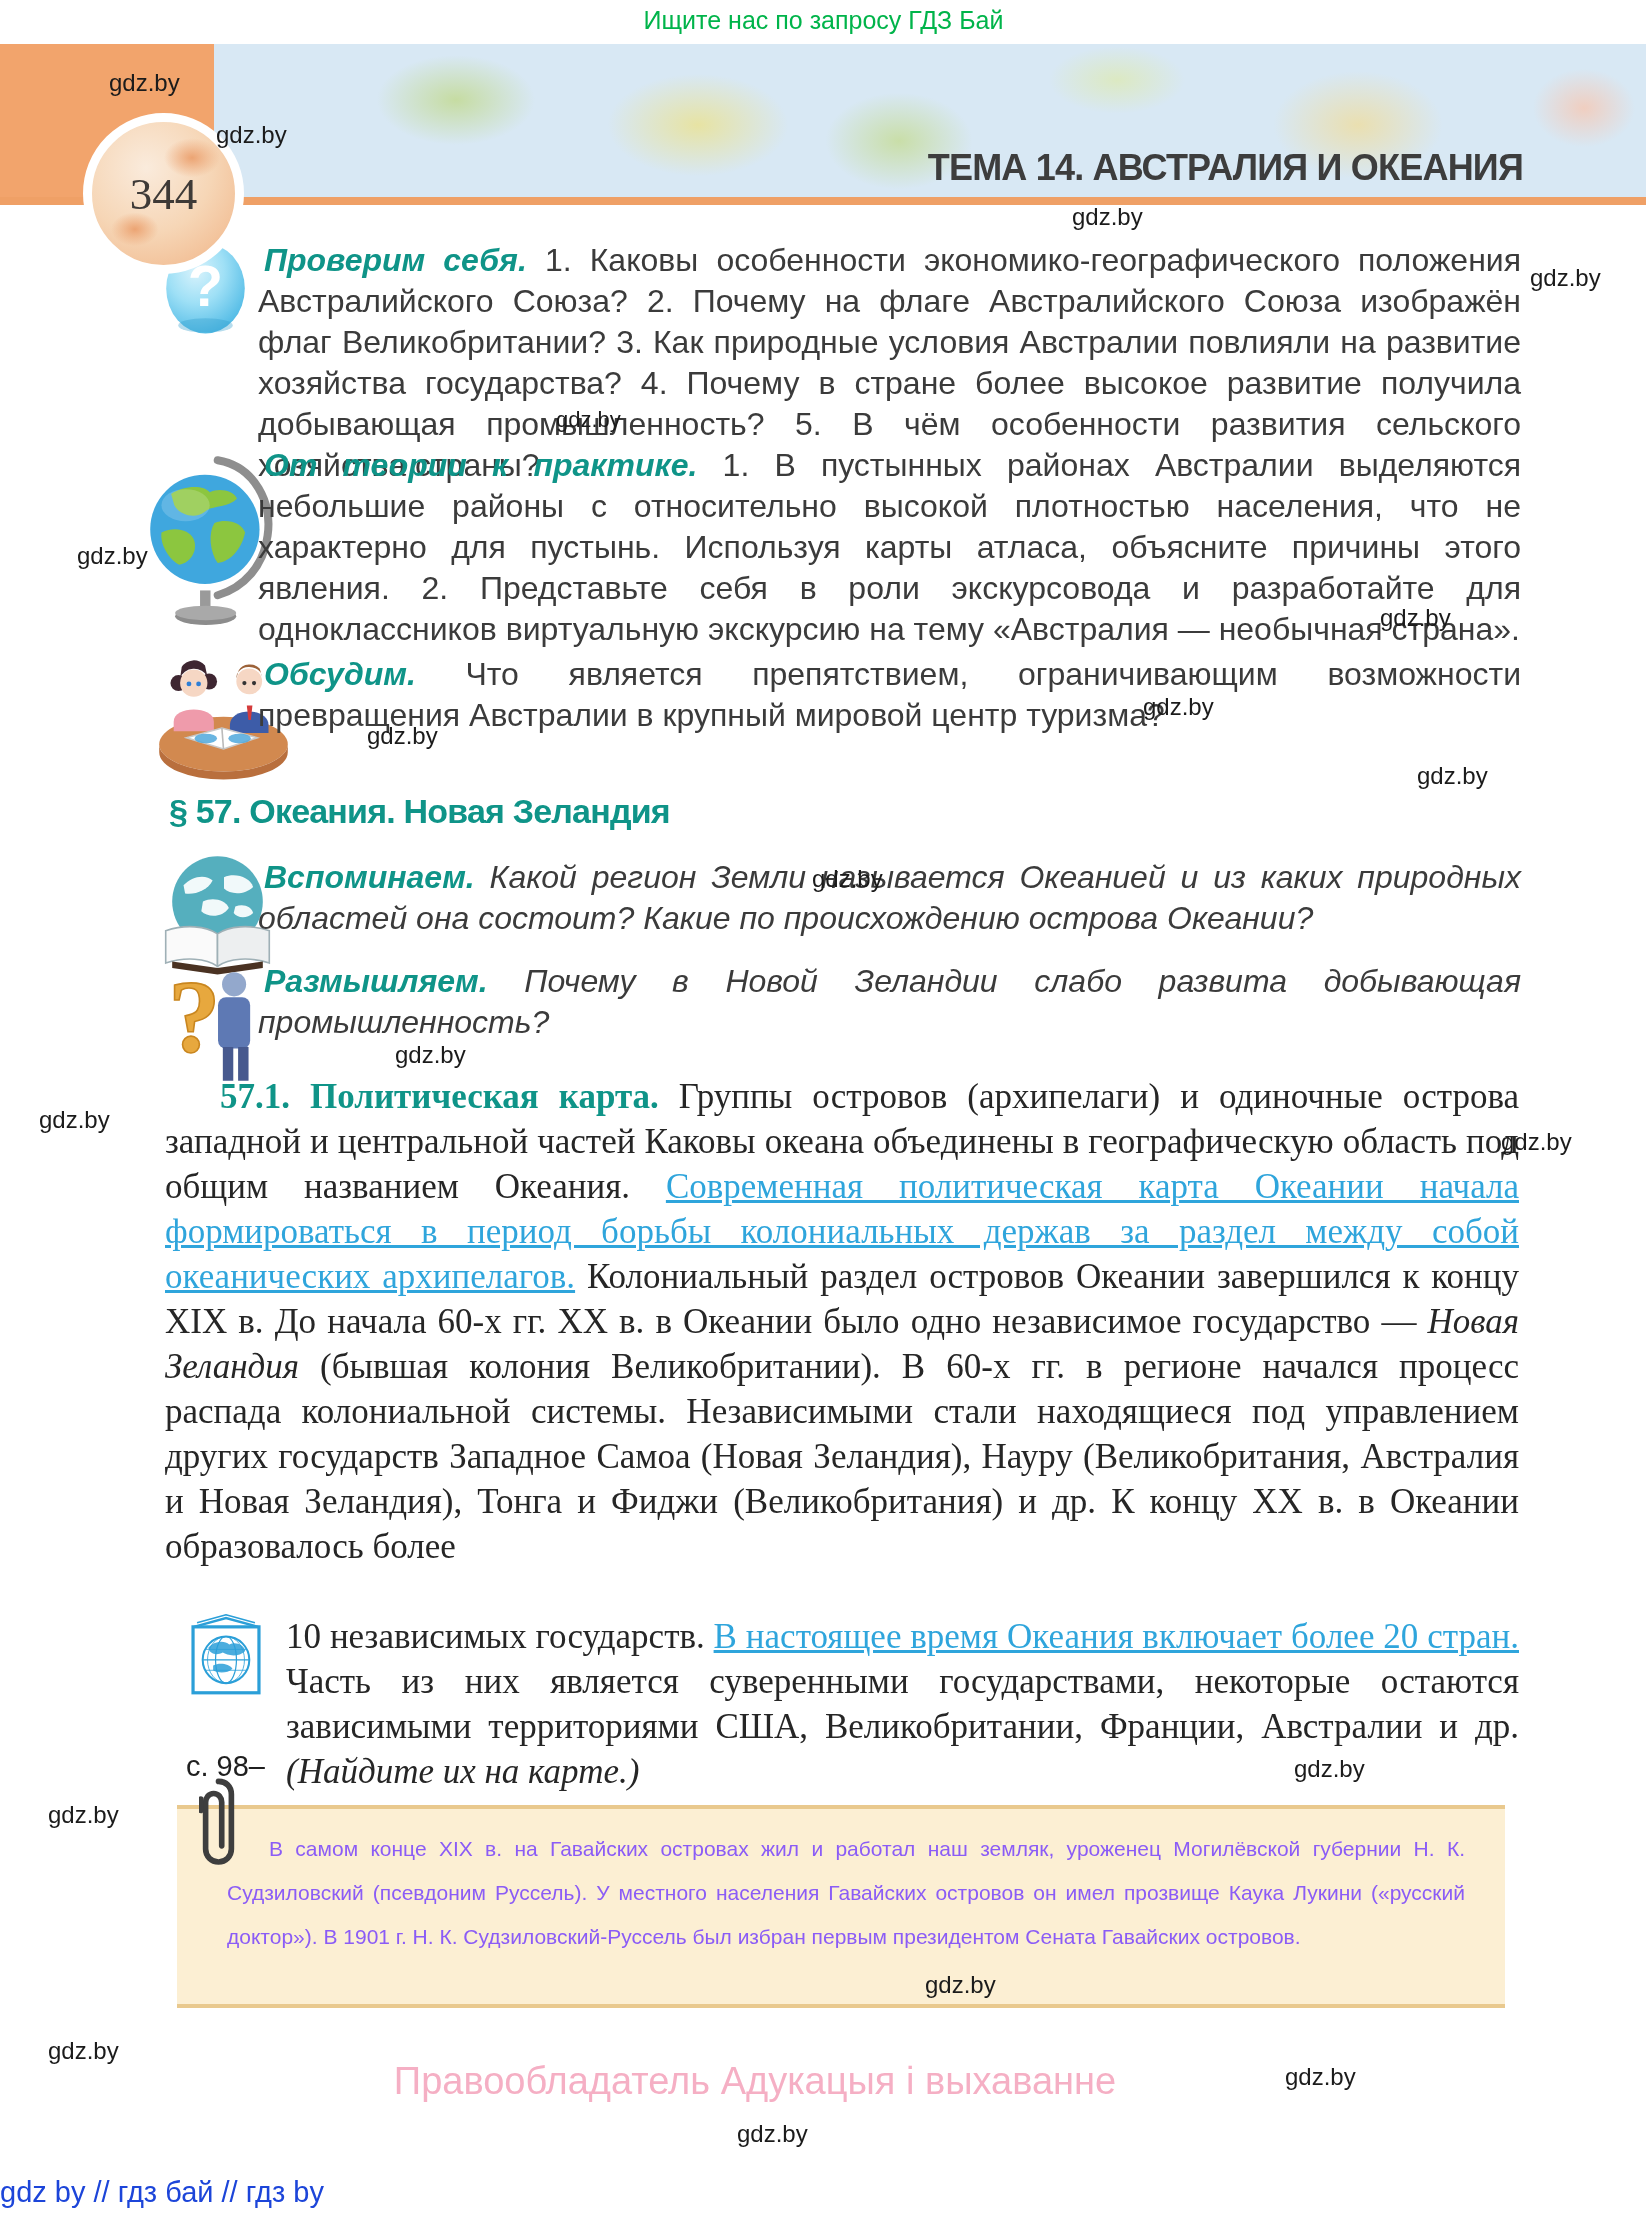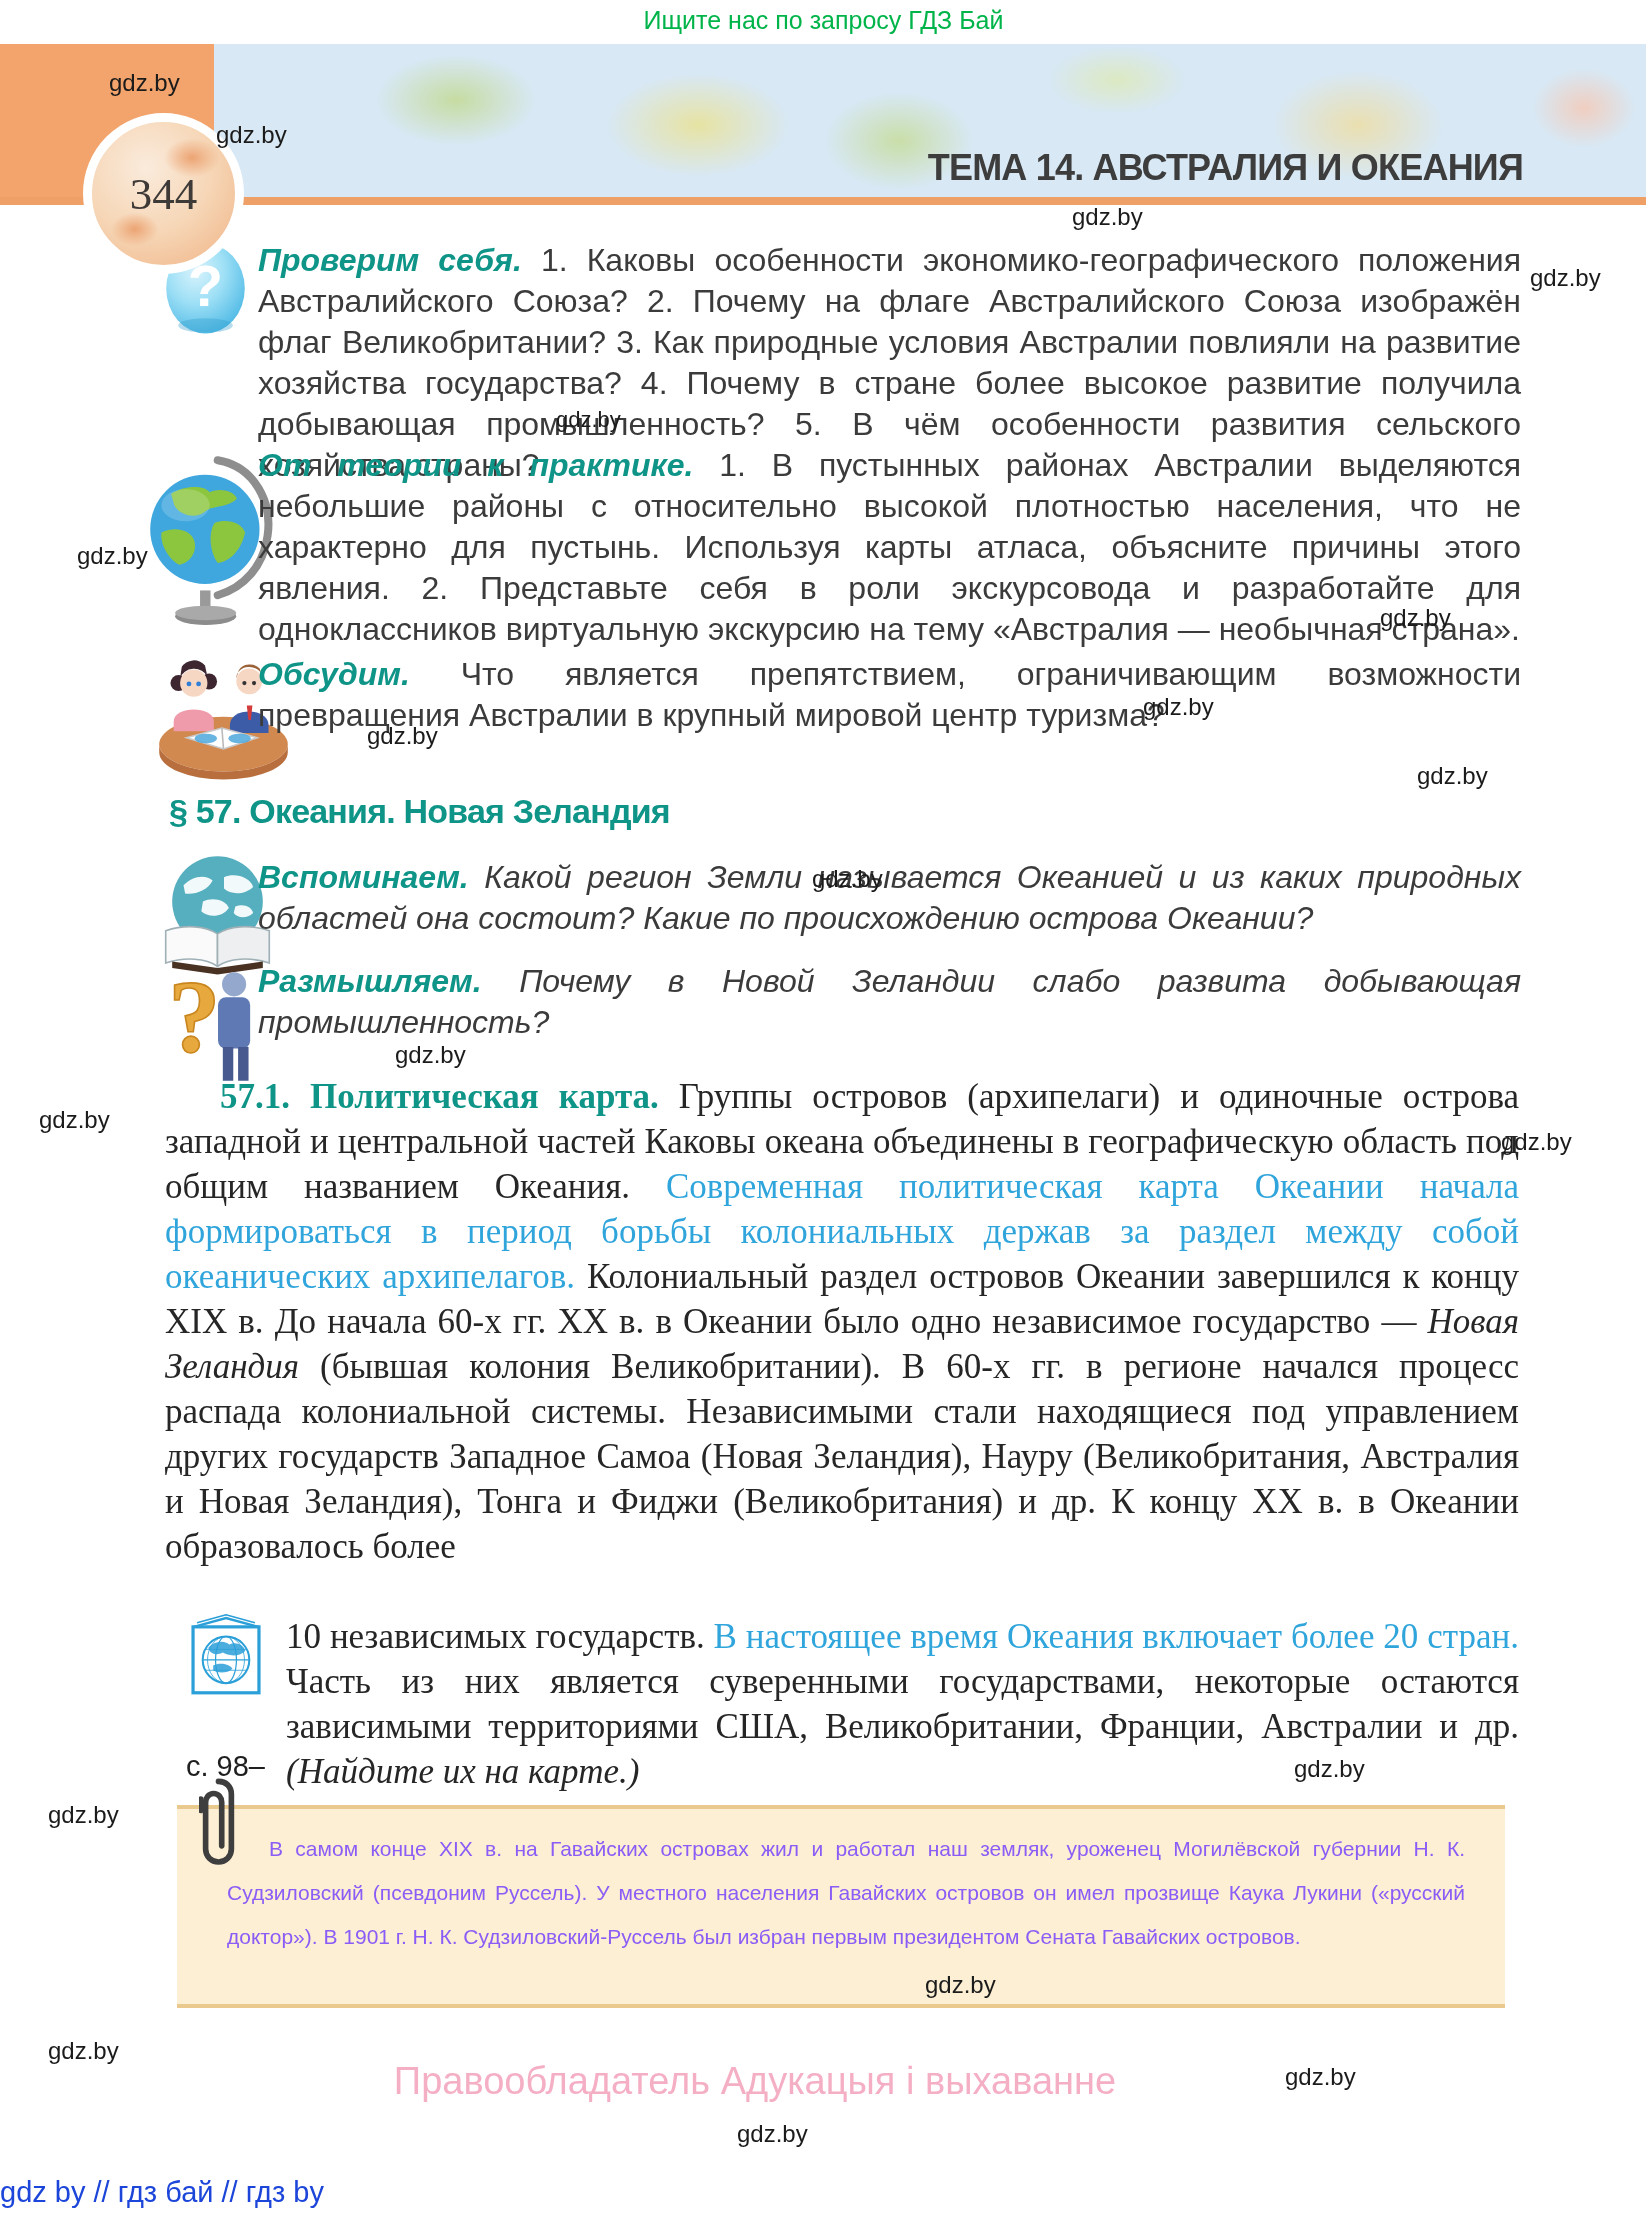--- a/index.html
+++ b/index.html
@@ -32,34 +32,34 @@
         radial-gradient(circle at 38% 32%, #FAEBDC 0%, #F6D6B6 50%, #F0B284 100%);
       display:flex; align-items:center; justify-content:center; z-index:2; }
   .page-num { font-family:"Liberation Serif", serif; font-size:45px; color:#3E3A37; }
 
   .theme-title { position:absolute; top:147px; left:806px; width:717px; text-align:right;
       font-size:36px; font-weight:bold; color:#3D3D3D; letter-spacing:-0.8px; }
 
   
   .iblock-text { position:absolute; left:258px; width:1263px; font-size:32px; line-height:41px;
       color:#3B3B3B; text-align:justify; }
-  .lead { font-weight:bold; font-style:italic; color:#0F9488; }
+  .lead { font-weight:bold; font-style:italic; color:#0F9488;margin-left:6px; }
   .itxt { font-style:italic; }
   .ic { position:absolute; }
 
   .sec-heading { position:absolute; left:169px; top:792px; font-size:34px; font-weight:bold;
       color:#0F9488; letter-spacing:-0.8px; }
 
   
   .serif-p { font-family:"Liberation Serif", serif; font-size:35px; line-height:45px;
       color:#262626; text-align:justify; }
   .pA { position:absolute; left:165px; top:1074px; width:1354px; text-indent:55px; }
   .pB { position:absolute; left:165px; top:1614px; width:1354px; }
   .sub-heading { font-weight:bold; color:#0F9488; }
-  .blue { color:#2FA5DC; }
+  .blue { color:#2FA5DC;text-decoration:underline; }
   .it { font-style:italic; }
 
   .margin-float { float:left; width:121px; height:189px; text-align:center;
       font-family:"Liberation Sans", sans-serif; }
   .mnote { font-size:29px; line-height:35px; color:#1F1F1F; text-indent:0;margin-top:43px; }
 
   .info-box { position:absolute; left:177px; top:1805px; width:1328px; height:203px;
       background:#FCEFD3; border-top:4px solid #E9C98E; border-bottom:4px solid #E9C98E;
       box-sizing:border-box; }
   .info-text { margin:17.7px 40px 0 50px; text-indent:42px; font-size:21px; line-height:44px;

